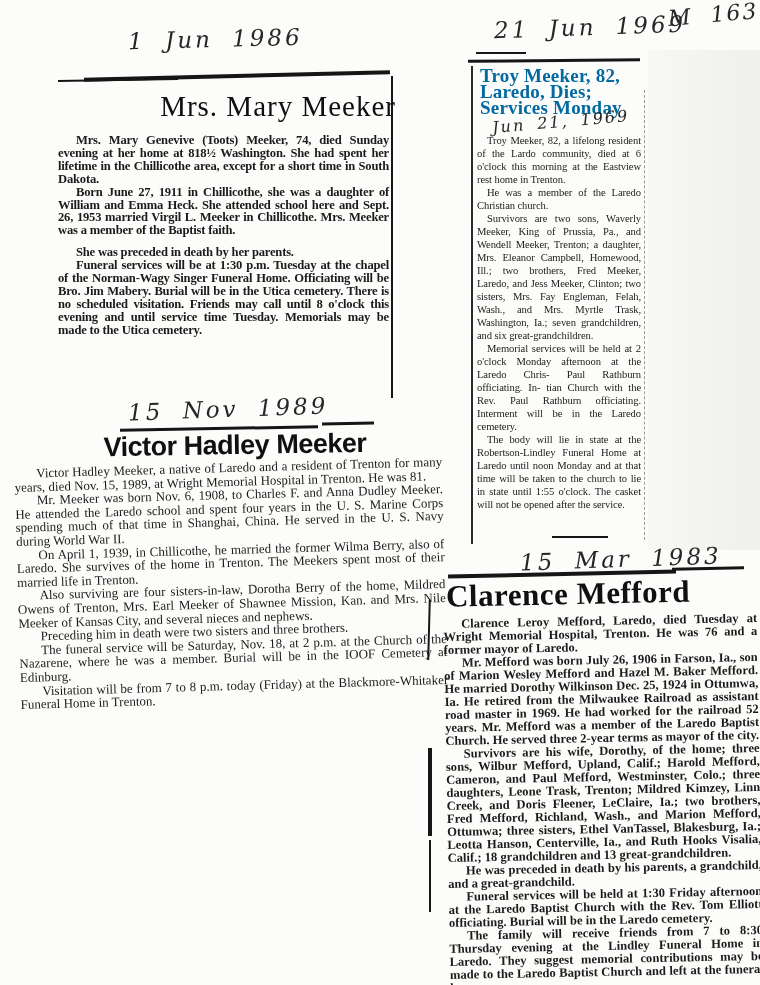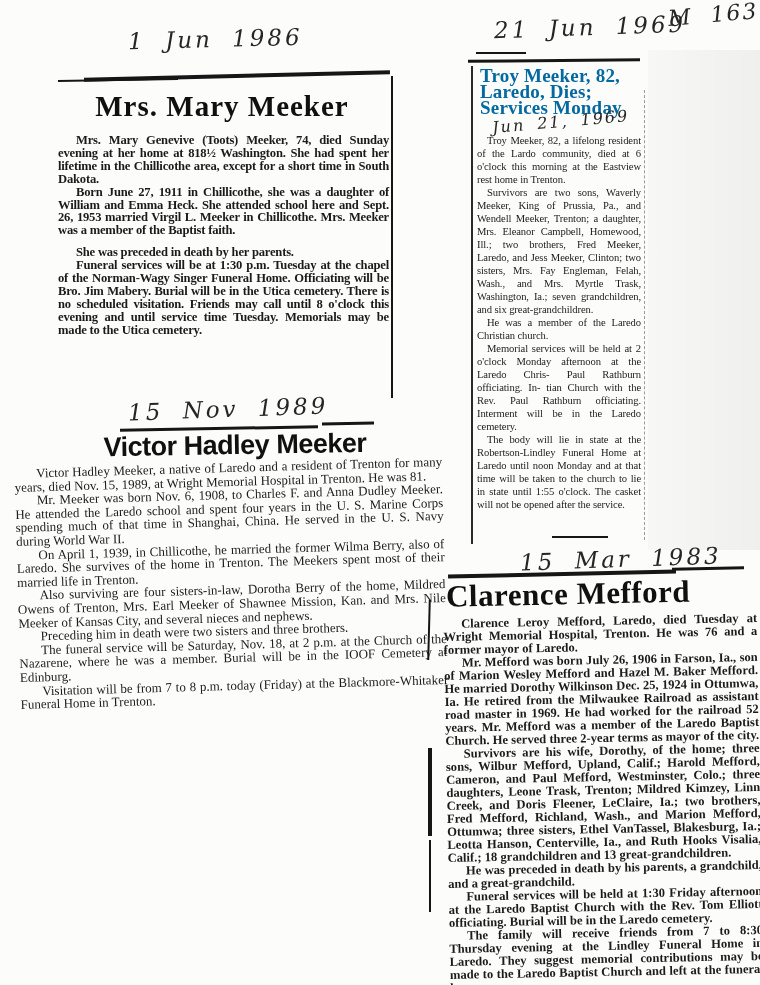--- a/index.html
+++ b/index.html
@@ -22,21 +22,21 @@
     letter-spacing:3px;
     word-spacing:9px;
   }
   
   .rule{position:absolute;background:#161616;}
   .clip{position:absolute;}
   .body p{margin:0;text-align:justify;text-indent:18px;hyphens:none;}
   
   .mary-head{
     position:absolute;left:0;top:30px;width:100%;
-    text-align:center;font-weight:bold;font-size:29px;
+    text-align:right;font-weight:normal;font-size:29px;
     letter-spacing:1px;color:#101010;
   }
   .mary-body{
     position:absolute;left:10px;top:74px;width:331px;
     font-size:12.6px;line-height:12.9px;font-weight:bold;
     letter-spacing:-0.2px;
   }
   .mary-body p.gap{margin-top:9px;}
   
   .victor-head{
@@ -127,22 +127,22 @@
     <div class="rule" style="left:5px;top:16px;width:1.6px;height:478px;background:#2a2a2a;"></div>
     <div class="dashed-rule" style="left:178px;top:40px;height:450px;"></div>
     <div class="troy-head">
       <div>Troy Meeker, 82,</div>
       <div>Laredo, Dies;</div>
       <div>Services Monday</div>
     </div>
     <div class="hw" style="left:26px;top:62px;font-size:16px;letter-spacing:2px;word-spacing:5px;transform:rotate(-5deg);z-index:3;">Jun 21, 1969</div>
     <div class="troy-body body">
       <p>Troy Meeker, 82, a lifelong resident of the Lardo community, died at 6 o'clock this morning at the Eastview rest home in Trenton.</p>
+      <p>He was a member of the Laredo Christian church.</p>
       <p>Survivors are two sons, Waverly Meeker, King of Prussia, Pa., and Wendell Meeker, Trenton; a daughter, Mrs. Eleanor Campbell, Homewood, Ill.; two brothers, Fred Meeker, Laredo, and Jess Meeker, Clinton; two sisters, Mrs. Fay Engleman, Felah, Wash., and Mrs. Myrtle Trask, Washington, Ia.; seven grandchildren, and six great-grandchildren.</p>
-      <p>He was a member of the Laredo Christian church.</p>
       <p>Memorial services will be held at 2 o'clock Monday afternoon at the Laredo Chris- Paul Rathburn officiating. In- tian Church with the Rev. Paul Rathburn officiating. Interment will be in the Laredo cemetery.</p>
       <p>The body will lie in state at the Robertson-Lindley Funeral Home at Laredo until noon Monday and at that time will be taken to the church to lie in state until 1:55 o'clock. The casket will not be opened after the service.</p>
     </div>
     <div class="rule" style="left:86px;top:486px;width:56px;height:2px;"></div>
   </div>
 
   <div class="clip" style="left:424px;top:550px;width:336px;height:435px;">
     <div class="rule" style="left:24px;top:22px;width:228px;height:4px;transform:rotate(-1.3deg);"></div>
     <div class="rule" style="left:248px;top:17px;width:72px;height:2.5px;transform:rotate(-1deg);"></div>
     <div class="rule" style="left:4px;top:50px;width:2px;height:60px;transform:rotate(1.5deg);"></div>

